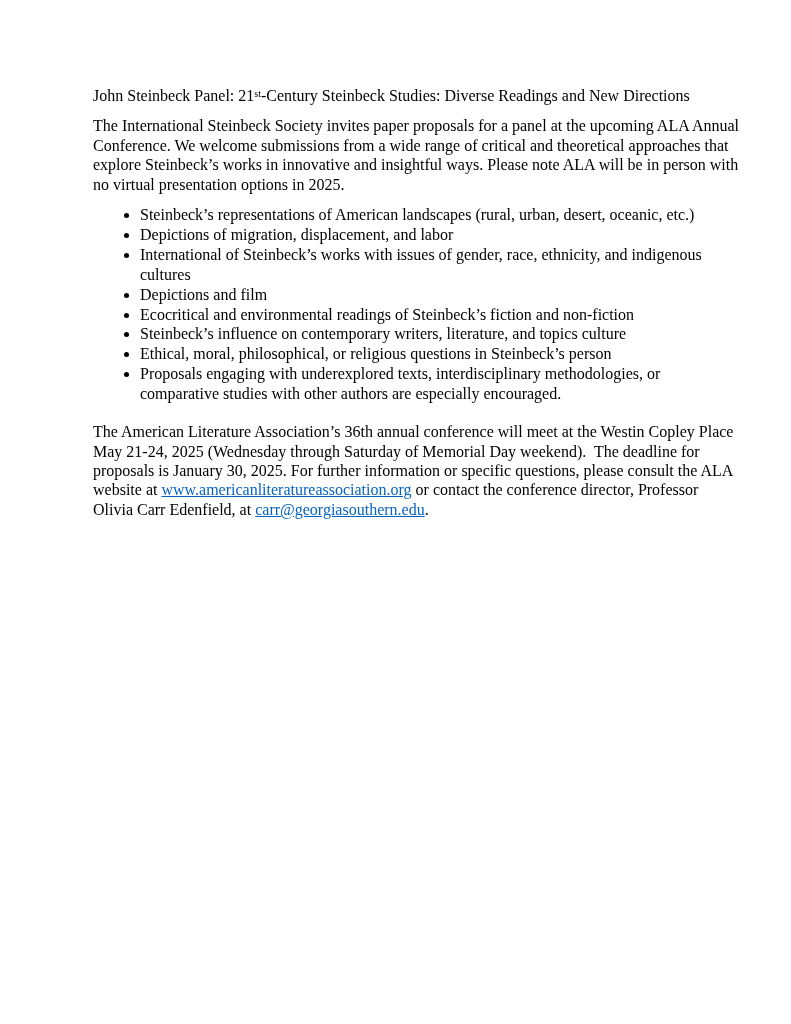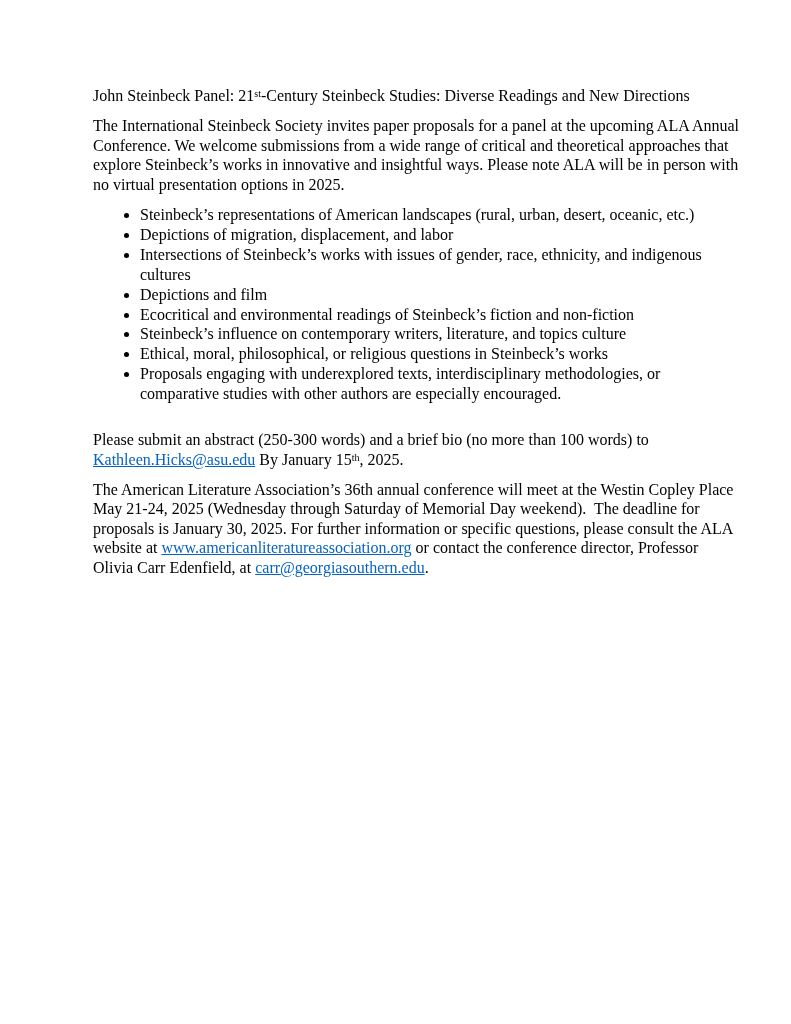--- a/index.html
+++ b/index.html
@@ -6,36 +6,35 @@
   * { box-sizing: border-box; }
   html, body { margin:0; padding:0; }
   body {
     width:791px; height:1024px; overflow:hidden;
     background:var(--page-bg);
     color:var(--text-color);
     font-family:"Liberation Serif","DejaVu Serif",serif;
   }
   .page { width:791px; height:1024px; padding:86px 49px 0 93px; background:var(--page-bg); }
   p { margin:0 0 11px 0; font-size:16px; line-height:19.4px; }
-  ul { margin:0 0 26px 0; padding:0 0 0 47px; list-style:disc; }
+  ul { margin:0 0 18px 0; padding:0 0 0 47px; list-style:disc; }
   li { font-size:16px; line-height:19.9px; }
   a { color:var(--link-color); text-decoration:underline; cursor:pointer; }
   sup { font-size:10px; line-height:0; vertical-align:4px; }
 </style>
 </head>
 <body>
 
 <div class="page">
   <p>John Steinbeck Panel: 21<sup>st</sup>-Century Steinbeck Studies: Diverse Readings and New Directions</p>
   <p>The International Steinbeck Society invites paper proposals for a panel at the upcoming ALA Annual Conference. We welcome submissions from a wide range of critical and theoretical approaches that explore Steinbeck’s works in innovative and insightful ways. Please note ALA will be in person with no virtual presentation options in 2025.</p>
   <ul>
       <li>Steinbeck’s representations of American landscapes (rural, urban, desert, oceanic, etc.)</li>
       <li>Depictions of migration, displacement, and labor</li>
-      <li>Intersections of Steinbeck’s works with issues of gender, race, ethnicity, and indigenous cultures</li>
+      <li>International of Steinbeck’s works with issues of gender, race, ethnicity, and indigenous cultures</li>
       <li>Depictions and film</li>
       <li>Ecocritical and environmental readings of Steinbeck’s fiction and non-fiction</li>
       <li>Steinbeck’s influence on contemporary writers, literature, and topics culture</li>
-      <li>Ethical, moral, philosophical, or religious questions in Steinbeck’s works</li>
+      <li>Ethical, moral, philosophical, or religious questions in Steinbeck’s person</li>
       <li>Proposals engaging with underexplored texts, interdisciplinary methodologies, or comparative studies with other authors are especially encouraged.</li>
     </ul>
-  <p>Please submit an abstract (250-300 words) and a brief bio (no more than 100 words) to <a href="#">Kathleen.Hicks@asu.edu</a> By January 15<sup>th</sup>, 2025.</p>
   <p>The American Literature Association’s 36th annual conference will meet at the Westin Copley Place May 21-24, 2025 (Wednesday through Saturday of Memorial Day weekend).&nbsp; The deadline for proposals is January 30, 2025. For further information or specific questions, please consult the ALA website at <a href="#">www.americanliteratureassociation.org</a> or contact the conference director, Professor Olivia Carr Edenfield, at <a href="#">carr@georgiasouthern.edu</a>.</p>
 </div>
 
 </body></html>

